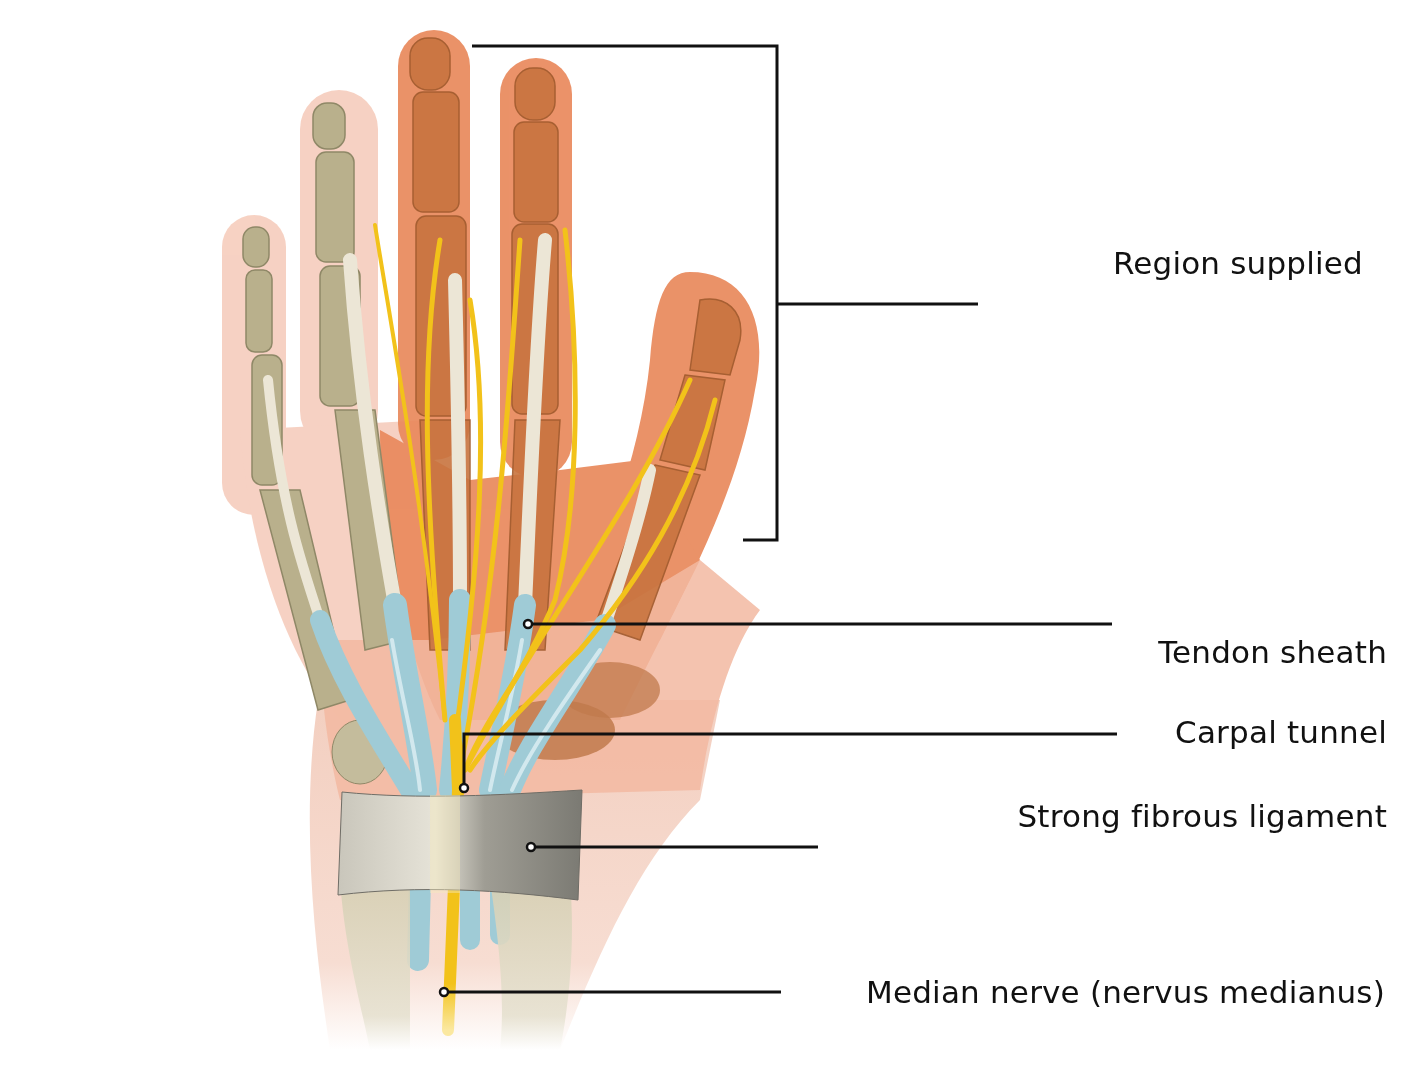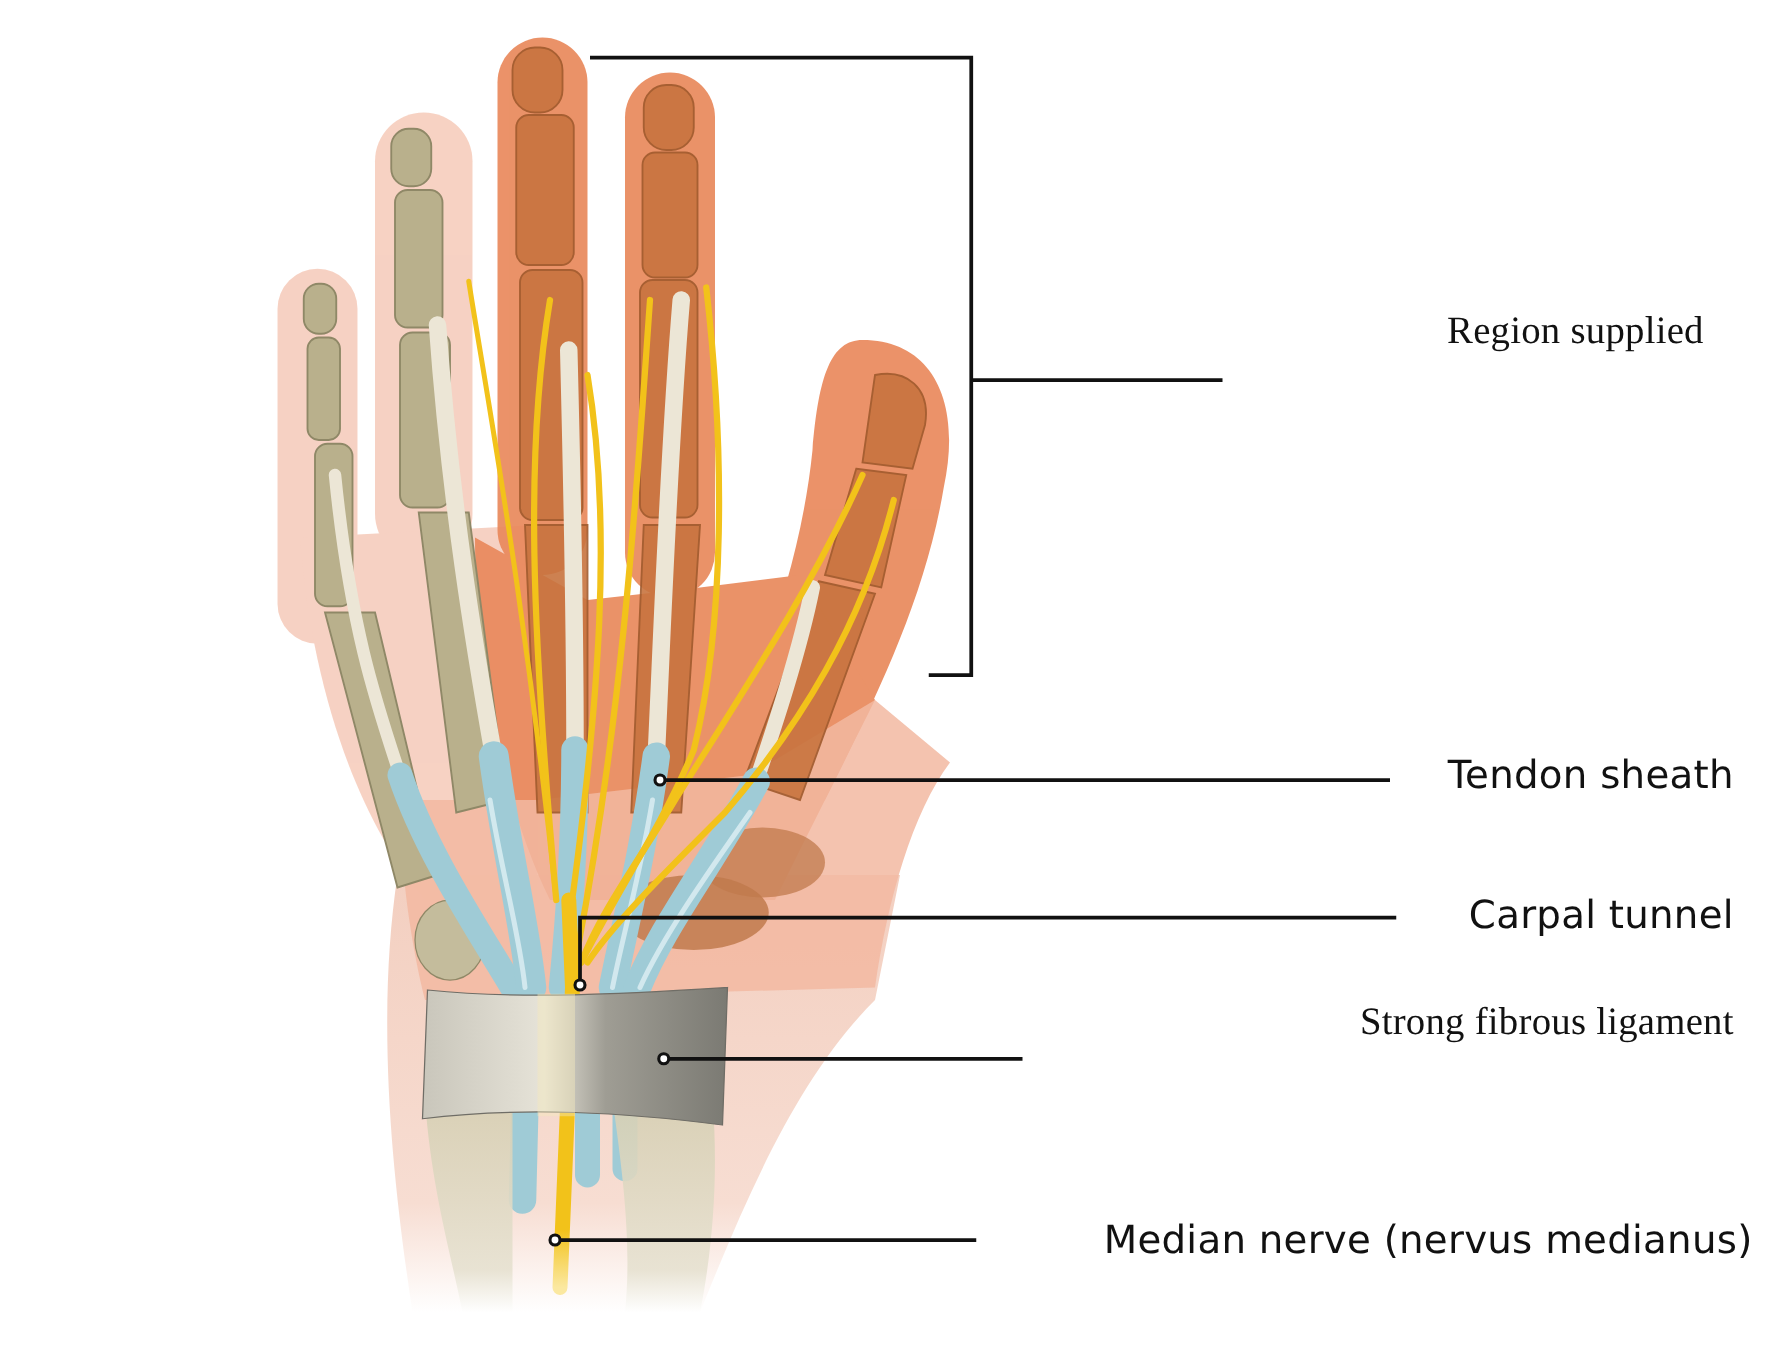--- a/index.html
+++ b/index.html
@@ -1,24 +1,24 @@
 <!DOCTYPE html>
 <html><head>
 <meta charset="utf-8">
 <style>
   html, body { margin: 0; padding: 0; background: #ffffff; }
   body { width: 1425px; height: 1080px; position: relative; overflow: hidden; font-family: "DejaVu Sans", sans-serif; }
   #illustration { position: absolute; left: 0; top: 0; width: 1425px; height: 1080px; }
   .label { position: absolute; color: #111111; font-size: 31px; line-height: 41px; text-align: right; white-space: nowrap; letter-spacing: 0.2px; }
-  .label span { display: block; font-family: Liberation Serif, serif; }
+  .label span { display: block; }
   #lbl-region { right: 62px; top: 243px; }
-  #lbl-tendon { right: 38px; top: 600px; }
+  #lbl-tendon { right: 38px; top: 632px; }
   #lbl-carpal { right: 38px; top: 712px; margin-left: 48px; }
   #lbl-ligament { right: 38px; top: 796px; margin-left: 40px; }
-  #lbl-nerve { right: 23px; top: 972px; }
+  #lbl-nerve { right: 40px; top: 972px; }
 </style>
 </head>
 <body>
 
 <svg id="illustration" viewBox="0 0 1425 1080" xmlns="http://www.w3.org/2000/svg">
   <defs>
     <linearGradient id="forearmGrad" x1="0" y1="0" x2="0" y2="1">
       <stop offset="0" stop-color="#f3cfc0"></stop>
       <stop offset="0.75" stop-color="#f7ddd2"></stop>
       <stop offset="1" stop-color="#ffffff"></stop>

